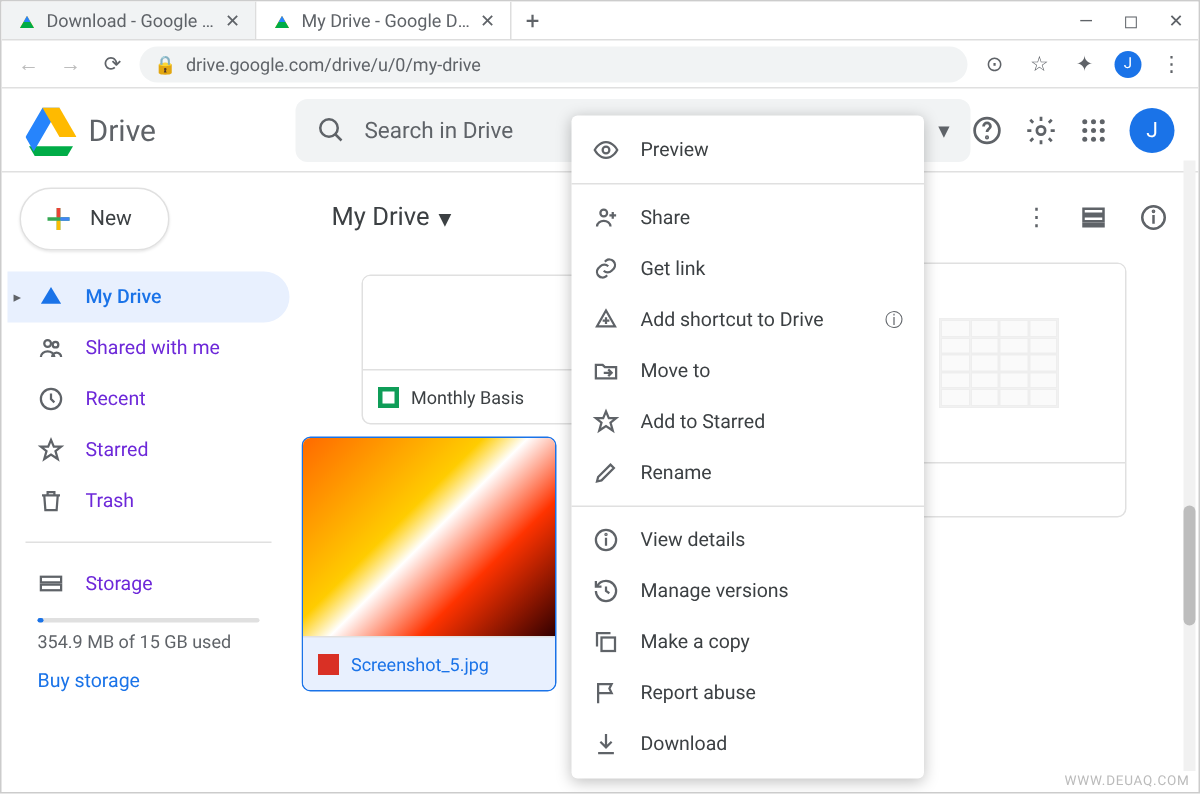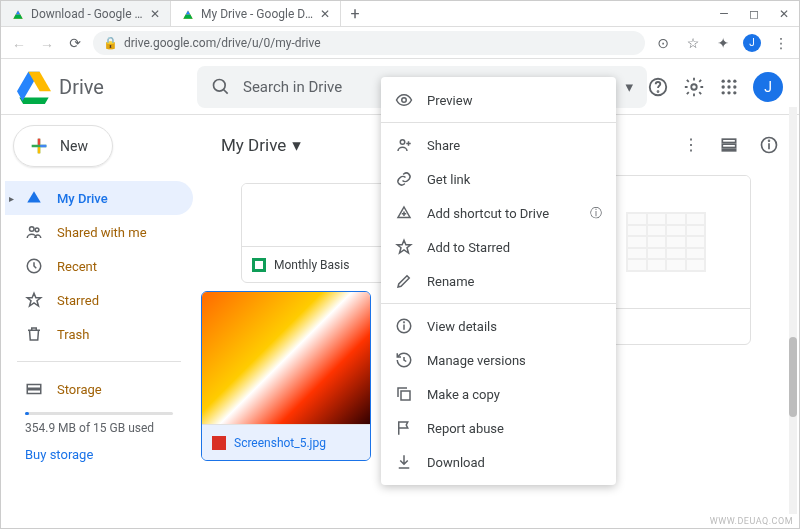--- a/index.html
+++ b/index.html
@@ -25,21 +25,21 @@
   .drive-logo{display:flex;align-items:center;gap:8px;min-width:180px;}
   .drive-logo-text{font-size:20px;color:#5f6368;}
   .searchbox{flex:1;height:42px;background:#f1f3f4;border-radius:8px;display:flex;align-items:center;padding:0 14px;color:#5f6368;font-size:15px;gap:12px;position:relative;}
   .search-caret{margin-left:auto;}
   .hdricons{display:flex;gap:14px;align-items:center;color:#5f6368;}
   .hdricons .big-avatar{width:30px;height:30px;border-radius:50%;background:#1a73e8;color:#fff;font-size:14px;display:flex;align-items:center;justify-content:center;}
   
   .main{display:flex;height:calc(100% - 26px - 32px - 56px);}
   .sidebar{width:200px;padding:10px 8px 10px 4px;flex-shrink:0;}
   .newbtn{width:100px;height:42px;border:1px solid #e0e0e0;border-radius:22px;display:flex;align-items:center;gap:10px;padding:0 14px;font-size:14px;color:#3c4043;box-shadow:0 1px 2px rgba(0,0,0,0.1);margin:0 0 14px 8px;}
-  .sideitem{height:34px;border-radius:0 17px 17px 0;display:flex;align-items:center;padding:0 12px 0 20px;font-size:13px;color:#a16207;gap:14px;position:relative;}
+  .sideitem{height:34px;border-radius:0 17px 17px 0;display:flex;align-items:center;padding:0 12px 0 20px;font-size:13px;color:#6d28d9;gap:14px;position:relative;}
   .sideitem.active{background:#e8f0fe;color:#1a73e8;font-weight:500;}
   .sideitem.active::before{content:"▸";position:absolute;left:4px;font-size:10px;color:#5f6368;}
   .sidesep{height:1px;background:#e0e0e0;margin:10px 12px;}
   .storage{padding:0 20px;font-size:12px;color:#5f6368;}
   .storagebar{height:3px;background:#e0e0e0;border-radius:2px;margin:6px 0;position:relative;}
   .storagebar::after{content:"";position:absolute;left:0;top:0;height:100%;width:3%;background:#1a73e8;border-radius:2px;}
   .buylink{color:#1a73e8;font-size:13px;margin-top:12px;display:block;}
   
   .content{flex:1;padding:10px 20px;position:relative;overflow:hidden;}
   .pathrow{display:flex;align-items:center;height:40px;}
@@ -340,20 +340,29 @@
           <path d="M12 4l8 14H4z"></path>
           <path d="M12 10v6M9 13h6"></path>
         </svg>
       </span>
       <span>Add shortcut to Drive</span>
       <span class="endicon">ⓘ</span>
     </div>
     <div class="ctxitem">
       <span class="ctxicon">
         <svg width="18" height="18" viewBox="0 0 24 24" fill="none" stroke="#5f6368" stroke-width="2">
+          <path d="M3 7h6l2 2h10v10H3z"></path>
+          <path d="M10 14h6M14 11l3 3-3 3"></path>
+        </svg>
+      </span>
+      <span>Move to</span>
+    </div>
+    <div class="ctxitem">
+      <span class="ctxicon">
+        <svg width="18" height="18" viewBox="0 0 24 24" fill="none" stroke="#5f6368" stroke-width="2">
           <path d="M12 3l2.5 6H21l-5 4 2 7-6-4-6 4 2-7-5-4h6.5z"></path>
         </svg>
       </span>
       <span>Add to Starred</span>
     </div>
     <div class="ctxitem">
       <span class="ctxicon">
         <svg width="18" height="18" viewBox="0 0 24 24" fill="none" stroke="#5f6368" stroke-width="2">
           <path d="M4 20l4-1 11-11-3-3L5 16z"></path>
         </svg>

